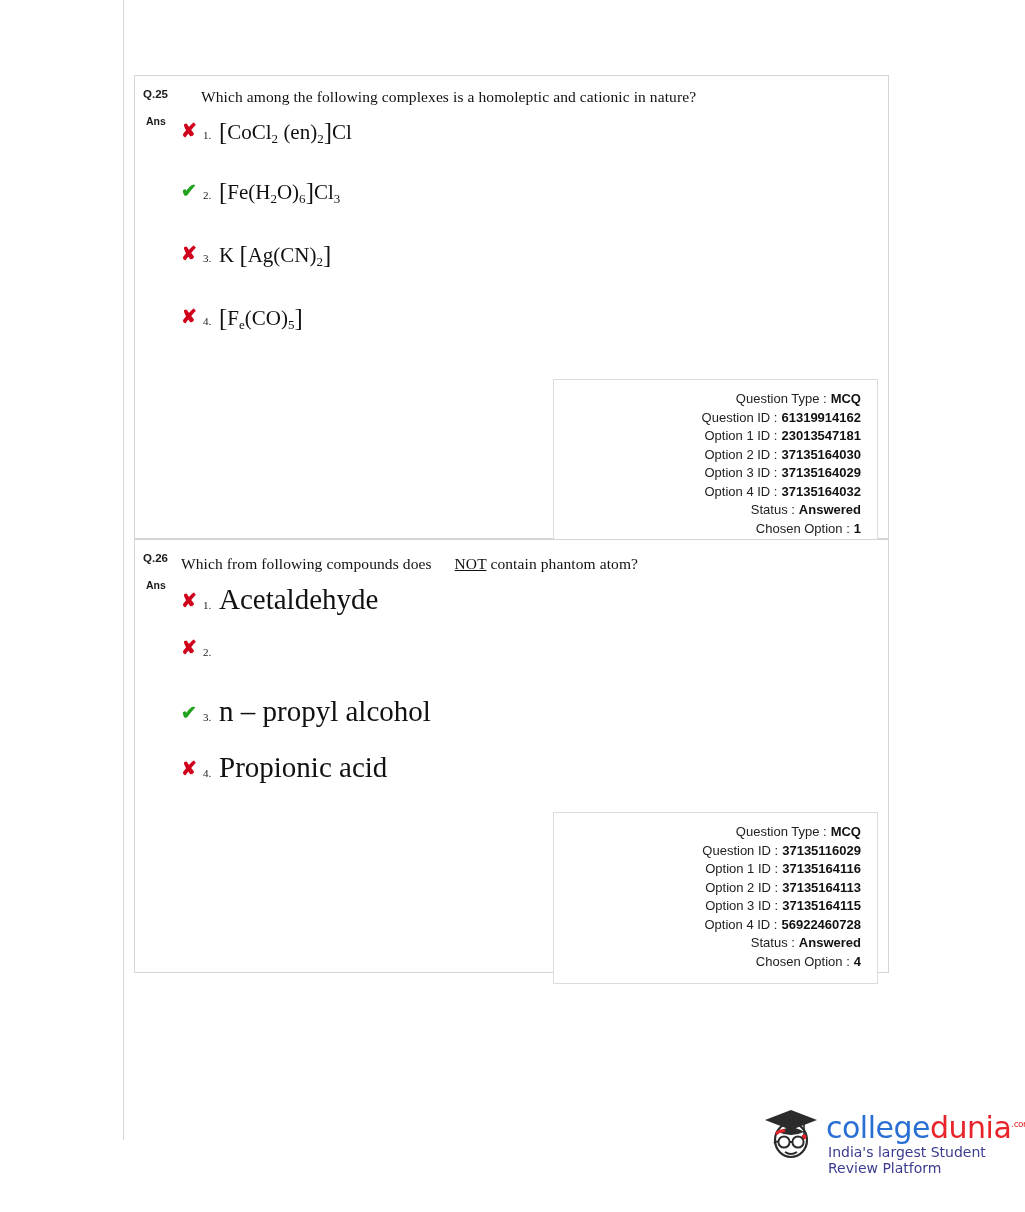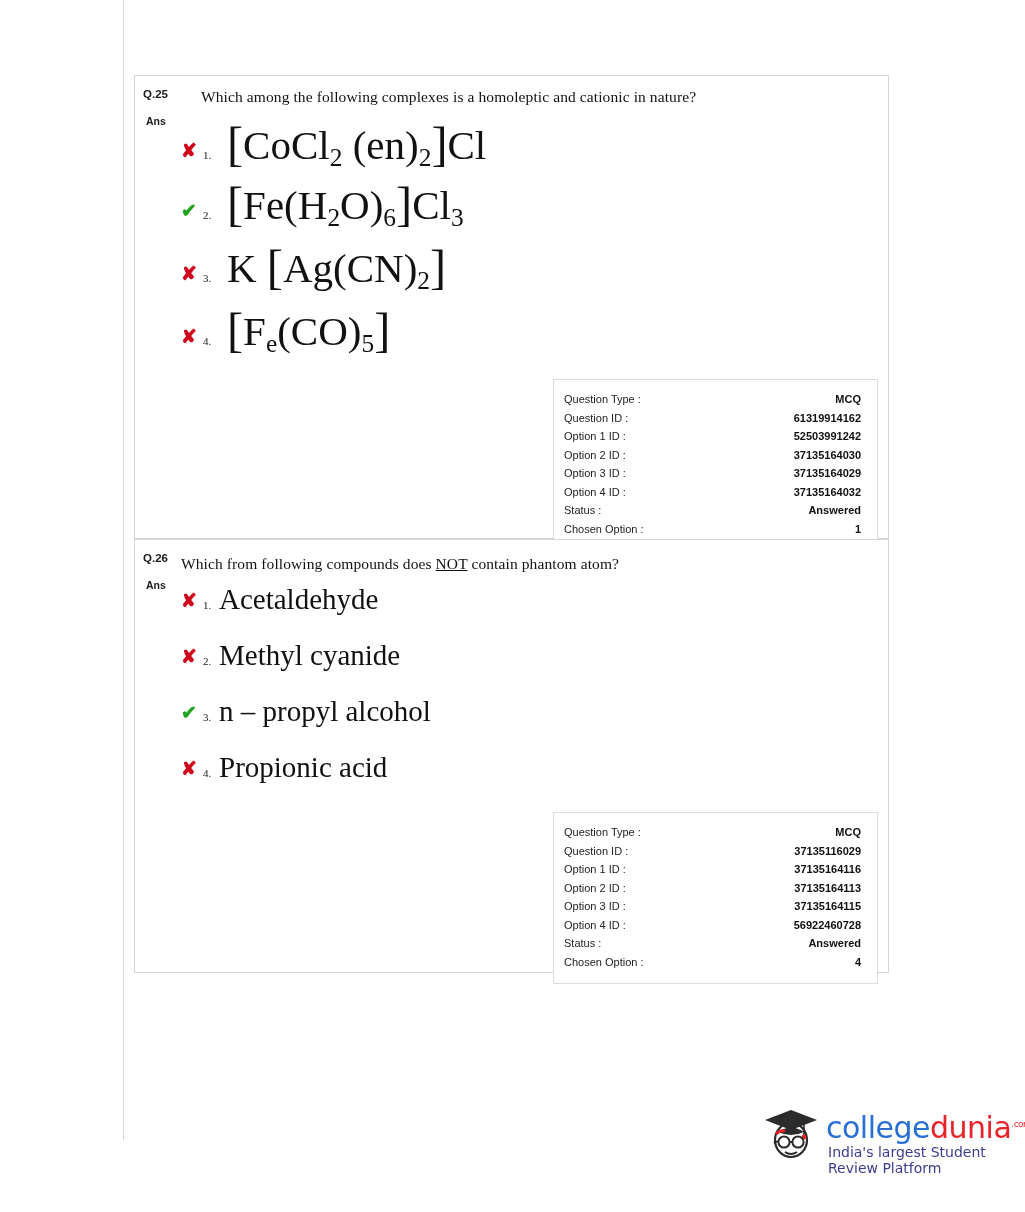--- a/index.html
+++ b/index.html
@@ -57,21 +57,21 @@
   }
   .qtext {
     position: absolute;
     left: 46px;
     right: 18px;
     font-family: "Liberation Serif", serif;
     font-size: 15.5px;
     color: #111;
     letter-spacing: .1px;
   }
-  .qtext u { text-decoration: underline; }
+  .qtext u { text-decoration: underline; margin-left: 19px; }
 
   .options {
     position: absolute;
     left: 46px;
     right: 10px;
   }
   .opt {
     position: relative;
     display: flex;
     align-items: baseline;
@@ -98,46 +98,44 @@
     top: 0px;
   }
   .opttext {
     font-family: "Liberation Serif", serif;
     color: #111;
     font-size: 29px;
     line-height: 1.05;
     white-space: nowrap;
   }
   .opttext.math {
-    font-size: 41px;
-    margin-left: 8px;
+    font-size: 21px;
   }
   .opttext sub {
     font-size: 0.62em;
     vertical-align: -0.28em;
   }
   .br { font-size: 1.18em; position: relative; top: 0.03em; }
 
   .meta {
     position: absolute;
     width: 325px;
     border: 1px solid #dcdcdc;
     box-sizing: border-box;
     padding: 10px 16px 12px 10px;
     background: #fff;
   }
   .meta-row {
     display: flex;
-    justify-content: space-between;
-    font-size: 11px;
+    justify-content: flex-end;
+    font-size: 13px;
     line-height: 18.5px;
     color: #222;
     font-family: "Liberation Sans", sans-serif;
     white-space: nowrap;
-    gap: 24px;
   }
   .meta-key { color: #222; }
   .meta-val { font-weight: bold; color: #111; margin-left: 4px; }
 
   
   .logo {
     position: absolute;
     left: 760px;
     top: 1100px;
     width: 230px;
@@ -215,21 +213,21 @@
       <div class="meta-row">
         <span class="meta-key">Question Type :</span>
         <span class="meta-val">MCQ</span>
       </div>
       <div class="meta-row">
         <span class="meta-key">Question ID :</span>
         <span class="meta-val">61319914162</span>
       </div>
       <div class="meta-row">
         <span class="meta-key">Option 1 ID :</span>
-        <span class="meta-val">52503991242</span>
+        <span class="meta-val">23013547181</span>
       </div>
       <div class="meta-row">
         <span class="meta-key">Option 2 ID :</span>
         <span class="meta-val">37135164030</span>
       </div>
       <div class="meta-row">
         <span class="meta-key">Option 3 ID :</span>
         <span class="meta-val">37135164029</span>
       </div>
       <div class="meta-row">
@@ -254,21 +252,20 @@
 
     <div class="options" style="top: 44px;">
       <div class="opt" style="min-height:56px;">
         <span class="mark wrong">✘</span>
         <span class="optnum">1.</span>
         <span class="opttext">Acetaldehyde</span>
       </div>
       <div class="opt" style="min-height:56px;">
         <span class="mark wrong">✘</span>
         <span class="optnum">2.</span>
-        <span class="opttext">Methyl cyanide</span>
       </div>
       <div class="opt" style="min-height:56px;">
         <span class="mark right">✔</span>
         <span class="optnum">3.</span>
         <span class="opttext">n – propyl alcohol</span>
       </div>
       <div class="opt" style="min-height:56px;">
         <span class="mark wrong">✘</span>
         <span class="optnum">4.</span>
         <span class="opttext">Propionic acid</span>

